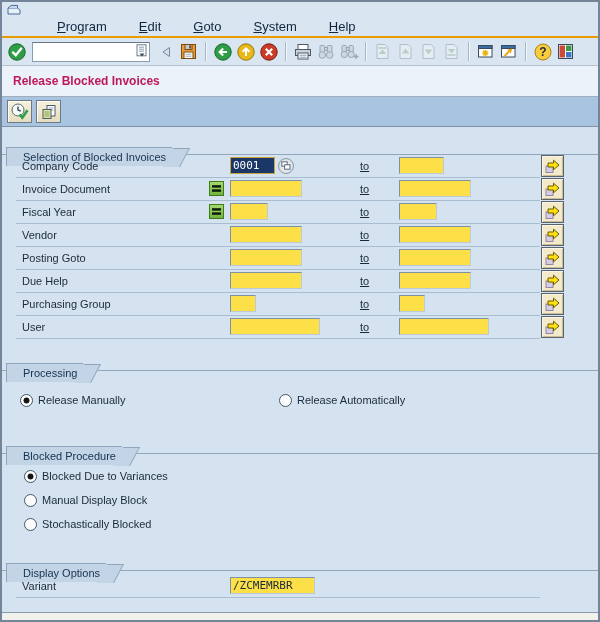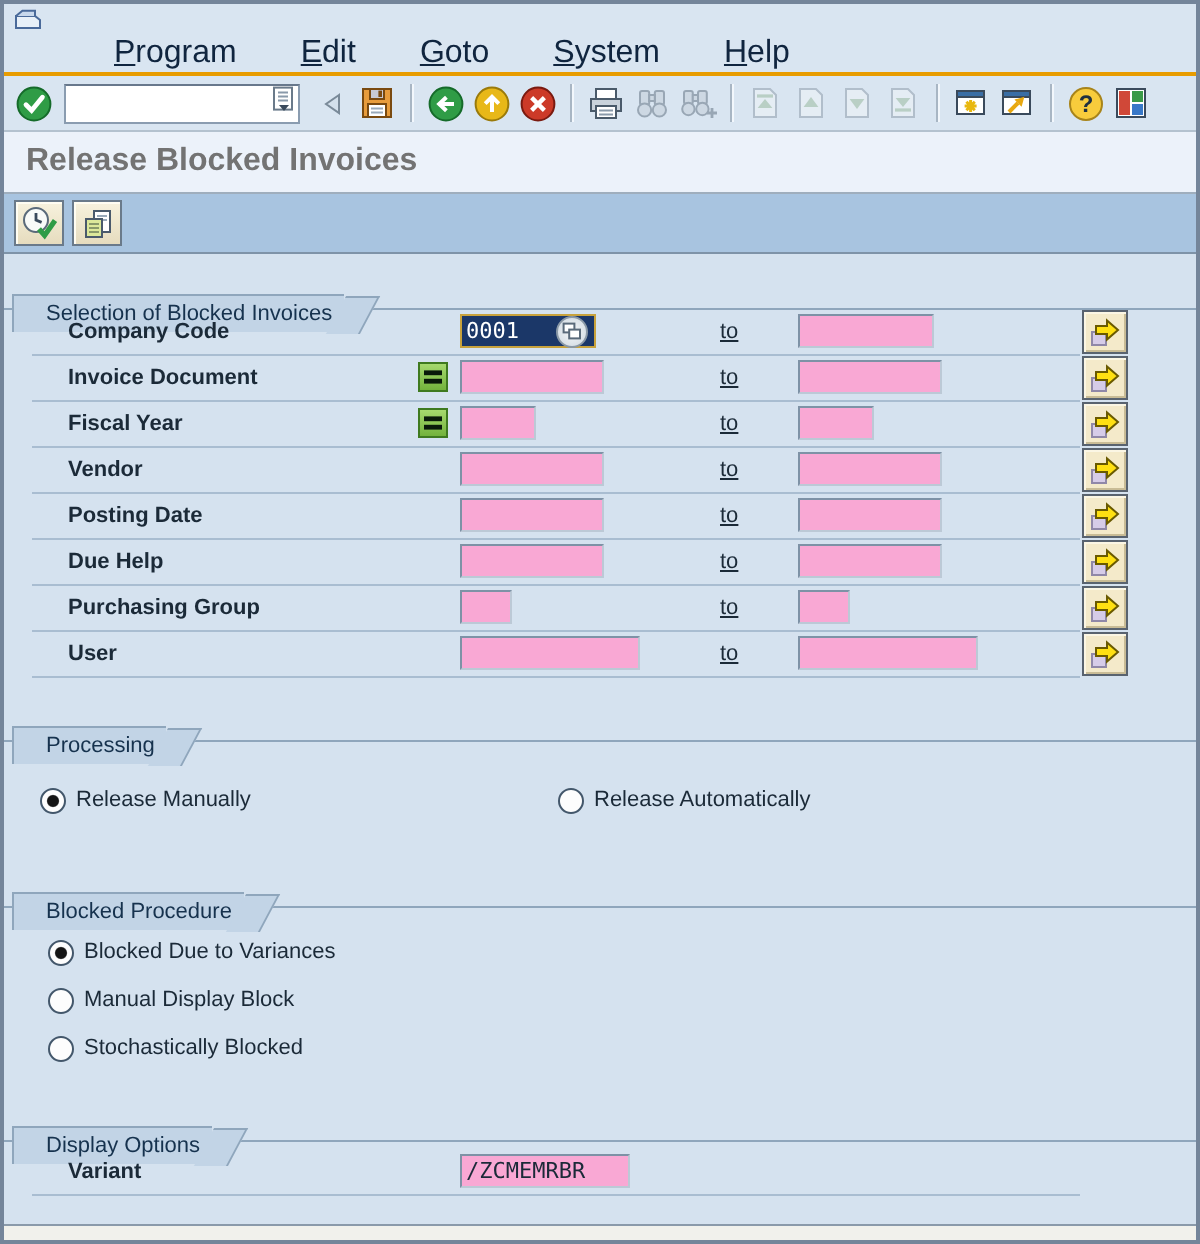--- a/index.html
+++ b/index.html
@@ -4,57 +4,57 @@
 <style>
   html,body{margin:0;padding:0;background:#fff;}
   .window{
     width:600px;height:622px;box-sizing:border-box;border:2px solid #74859A;
     background:#D5E2EF;font-family:"Liberation Sans",sans-serif;font-size:11px;
     color:#1B2A38;display:flex;flex-direction:column;overflow:hidden;position:relative;
   }
   
   .titlestrip{height:13px;background:#D9E5F1;padding:2px 0 0 5px;}
   .menubar{height:19px;background:#D9E5F1;display:flex;align-items:center;padding-left:55px;gap:32px;}
-  .menu-item{display:inline-block;font-size:16px;color:#10253F;cursor:default;}
+  .menu-item{display:inline-block;font-size:13px;color:#10253F;cursor:default;}
   .menu-item::first-letter{text-decoration:underline;}
   .orange-line{height:2px;background:#E89C00;}
   
   .toolbar{height:27px;background:#D9E5F1;border-bottom:1px solid #B4C2CF;display:flex;align-items:center;padding:0 4px;gap:2px;}
   .tbtn{width:21px;height:21px;display:flex;align-items:center;justify-content:center;background:transparent;border:0;padding:0;}
   .tsep{width:1px;height:19px;background:#A8B6C4;box-shadow:1px 0 0 #F2F7FC;margin:0 4px;}
   .cmd-field{width:112px;height:18px;background:#FFF;border:1px solid #8A9CB0;border-top-color:#68788C;
     display:flex;align-items:center;justify-content:space-between;margin:0 3px;padding:0 1px 0 3px;}
   .cmd-field input{border:0;outline:0;width:88px;font:11px "DejaVu Sans Mono",monospace;background:transparent;}
   .dim{opacity:.5;}
   
   .title-area{height:30px;background:#ECF2FA;border-bottom:1px solid #9FAEBD;display:flex;align-items:center;padding-left:11px;}
-  .page-title{font-size:16px;font-weight:bold;color:#737373;}
+  .page-title{font-size:12px;font-weight:bold;color:#be185d;}
   .app-toolbar{height:29px;background:#A8C4E0;border-bottom:1px solid #7E93A8;display:flex;align-items:center;padding-left:5px;gap:4px;}
   .abtn{width:25px;height:23px;background:linear-gradient(#F7F2DE,#E6DCBE);border:1px solid #6A7A8A;
     box-shadow:inset 1px 1px 0 #FFFDF2;display:flex;align-items:center;justify-content:center;padding:0;}
   
   .content{flex:1;padding-top:8px;position:relative;}
   .group{margin-bottom:7px;}
   .group-head{position:relative;height:19px;border-bottom:1px solid #8FA6BC;}
   .tab{position:absolute;left:4px;top:0;height:19px;background:#C2D4E6;border-top:1px solid #8FA6BC;
     border-left:1px solid #8FA6BC;padding:3px 6px 0 16px;box-sizing:border-box;color:#16324E;margin-top:12px;}
   .tab::after{content:'';position:absolute;right:-13px;top:0;width:16px;height:18px;background:#C2D4E6;
     transform:skewX(-28deg);border-right:1px solid #8FA6BC;border-top:1px solid #8FA6BC;}
   .g-sel{padding-bottom:5px;}
   .proc-body{padding:8px 0 16px 0;} .block-body{padding:10px 0 8px 0;} .disp-body{padding:4px 0 6px 0;}
   
   .frow{position:relative;height:23px;}
   .frow::after{content:'';position:absolute;left:14px;width:524px;bottom:0;border-bottom:1px solid #A9BDD1;}
-  .flabel{position:absolute;left:32px;top:5px;font-weight:bold;}
+  .flabel{position:absolute;left:20px;top:5px;}
   .fopt{position:absolute;left:207px;top:3px;width:15px;height:15px;padding:0;border:1px solid #3F7A1F;
     background:linear-gradient(#A6D96E,#73B23C);display:flex;align-items:center;justify-content:center;}
   .fin{position:absolute;top:2px;height:17px;border:1px solid #7E92A6;border-bottom-color:#BCC9D6;border-right-color:#BCC9D6;
-    background:#f9a8d4;font:11px "DejaVu Sans Mono",monospace;padding:0 2px;box-sizing:border-box;outline:none;color:#1B2A38;}
+    background:#fde047;font:11px "DejaVu Sans Mono",monospace;padding:0 2px;box-sizing:border-box;outline:none;color:#1B2A38;}
   .from{left:228px;} .toin{left:397px;}
-  .w45{width:68px;} .w72{width:72px;} .w38{width:38px;} .w26{width:26px;} .w90{width:90px;} .w85{width:85px;}
+  .w45{width:45px;} .w72{width:72px;} .w38{width:38px;} .w26{width:26px;} .w90{width:90px;} .w85{width:85px;}
   .hl{background:#1B3768;color:#FFF;border:1px solid #C8A23C;}
   .dd-btn{position:absolute;left:276px;top:3px;width:16px;height:16px;border-radius:50%;
     background:radial-gradient(#F4F6F8,#CFD8E0);border:1px solid #8A98A6;display:flex;align-items:center;justify-content:center;padding:0;}
   .to-label{position:absolute;left:358px;top:5px;text-decoration:underline;}
   .multi-btn{position:absolute;left:539px;top:0;width:23px;height:22px;background:#F4EACA;border:1px solid #59636F;
     box-shadow:inset 1px 1px 0 #FBF6E4, inset -1px -1px 0 #C9BC96;display:flex;align-items:center;justify-content:center;padding:0;}
   
   .prow{position:relative;height:22px;display:flex;align-items:center;}
   .pad18{padding-left:18px;margin-top:10px;} .pad22{padding-left:22px;}
   .opt-label{margin-left:5px;}
@@ -321,21 +321,21 @@
         <input class="fin toin w72" value="" style="">
         <button class="multi-btn">
             <svg width="17" height="16" viewBox="0 0 17 16">
               <rect x="2" y="8" width="7" height="6.5" fill="#D6CCE8" stroke="#9088A8"></rect>
               <polygon points="4,5 9.5,5 9.5,2.2 15,7 9.5,11.8 9.5,9 4,9" fill="#FFE012" stroke="#6A5A00"></polygon>
             </svg>
           </button>
       </div>
 
       <div class="frow">
-        <span class="flabel">Posting Date</span>
+        <span class="flabel">Posting Goto</span>
         <input class="fin from w72" value="" style="">
         <span class="to-label">to</span>
         <input class="fin toin w72" value="" style="">
         <button class="multi-btn">
             <svg width="17" height="16" viewBox="0 0 17 16">
               <rect x="2" y="8" width="7" height="6.5" fill="#D6CCE8" stroke="#9088A8"></rect>
               <polygon points="4,5 9.5,5 9.5,2.2 15,7 9.5,11.8 9.5,9 4,9" fill="#FFE012" stroke="#6A5A00"></polygon>
             </svg>
           </button>
       </div>

